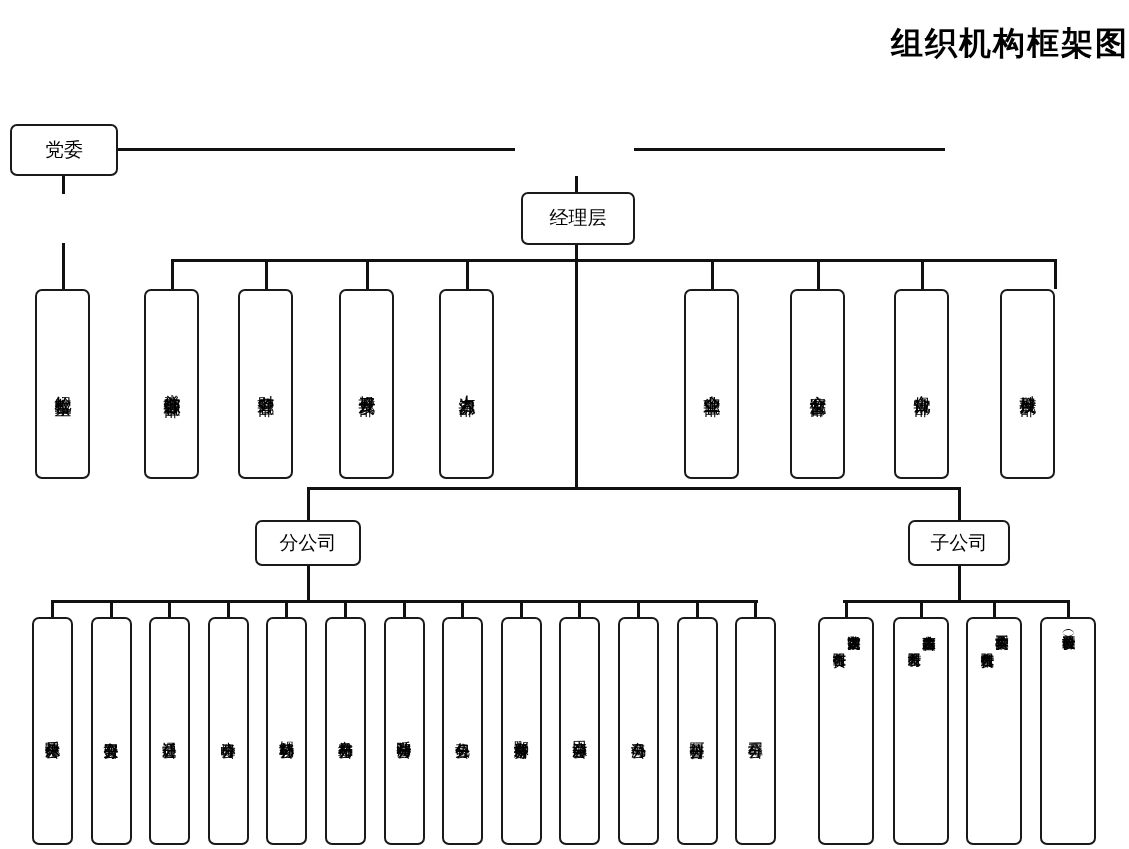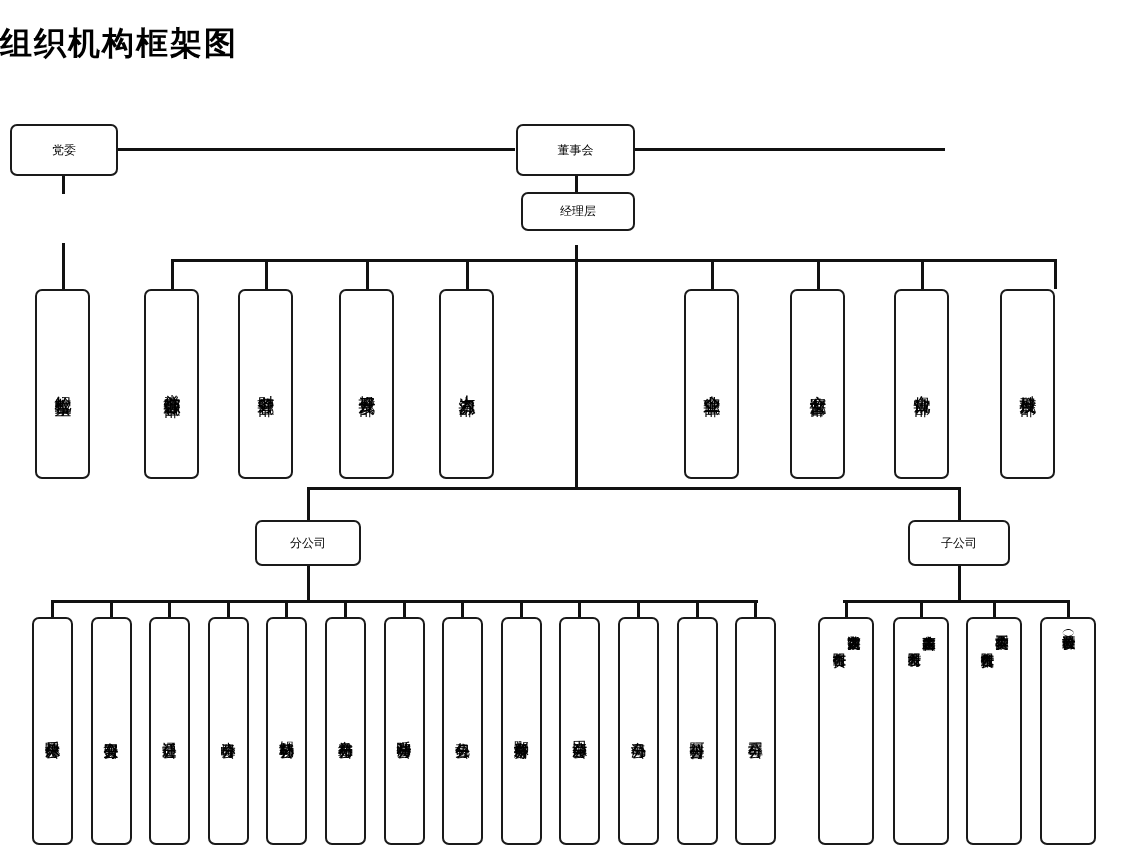--- a/index.html
+++ b/index.html
@@ -13,21 +13,21 @@
     width:1129px;
     height:849px;
     background:#fff;
     overflow:hidden;
   }
 
   
   .chart-title{
     position:absolute;
     left:0; right:0; top:24px;
-    text-align:left;
+    text-align:right;
     font-size:32px;
     font-weight:bold;
     letter-spacing:2px;
     line-height:1.2;
   }
 
   
   .node{
     position:absolute;
     box-sizing:border-box;
@@ -41,21 +41,21 @@
     z-index:3;
   }
   .node .label{
     display:block;
     line-height:1.18;
     white-space:pre-line;
   }
 
   
   .node.h .label{
-    font-size:12px;
+    font-size:19px;
   }
   .node.h.small .label{font-size:16px;}
 
   
   .node.v{
     padding:5px 0;
   }
   .node.v .label{
     writing-mode:vertical-rl;
     text-orientation:upright;
@@ -141,25 +141,22 @@
       <div class="ln v" style="left: 919.5px; top: 600px; height: 19px;"></div>
       <div class="ln v" style="left: 992.5px; top: 600px; height: 19px;"></div>
       <div class="ln v" style="left: 1066.5px; top: 600px; height: 19px;"></div>
     </div>
 
   <div class="node h" style="left:10px; top:124px; width:108px; height:52px;">
     <span class="label">党委</span>
   </div>
 
 
-  <div class="node h" style="left:516px; top:124px; width:119px; height:52px;">
-    <span class="label">董事会</span>
-  </div>
-
-  <div class="node h" style="left:521px; top:192px; width:114px; height:39px;">
+
+  <div class="node h" style="left:521px; top:192px; width:114px; height:53px;">
     <span class="label">经理层</span>
   </div>
 
 
   <div class="node v dept" style="left:35px; top:289px; width:55px; height:190px;">
     <span class="label">纪检监察室</span>
   </div>
 
   <div class="node v dept" style="left:144px; top:289px; width:55px; height:190px;">
     <span class="label">党群综合管理部</span>

